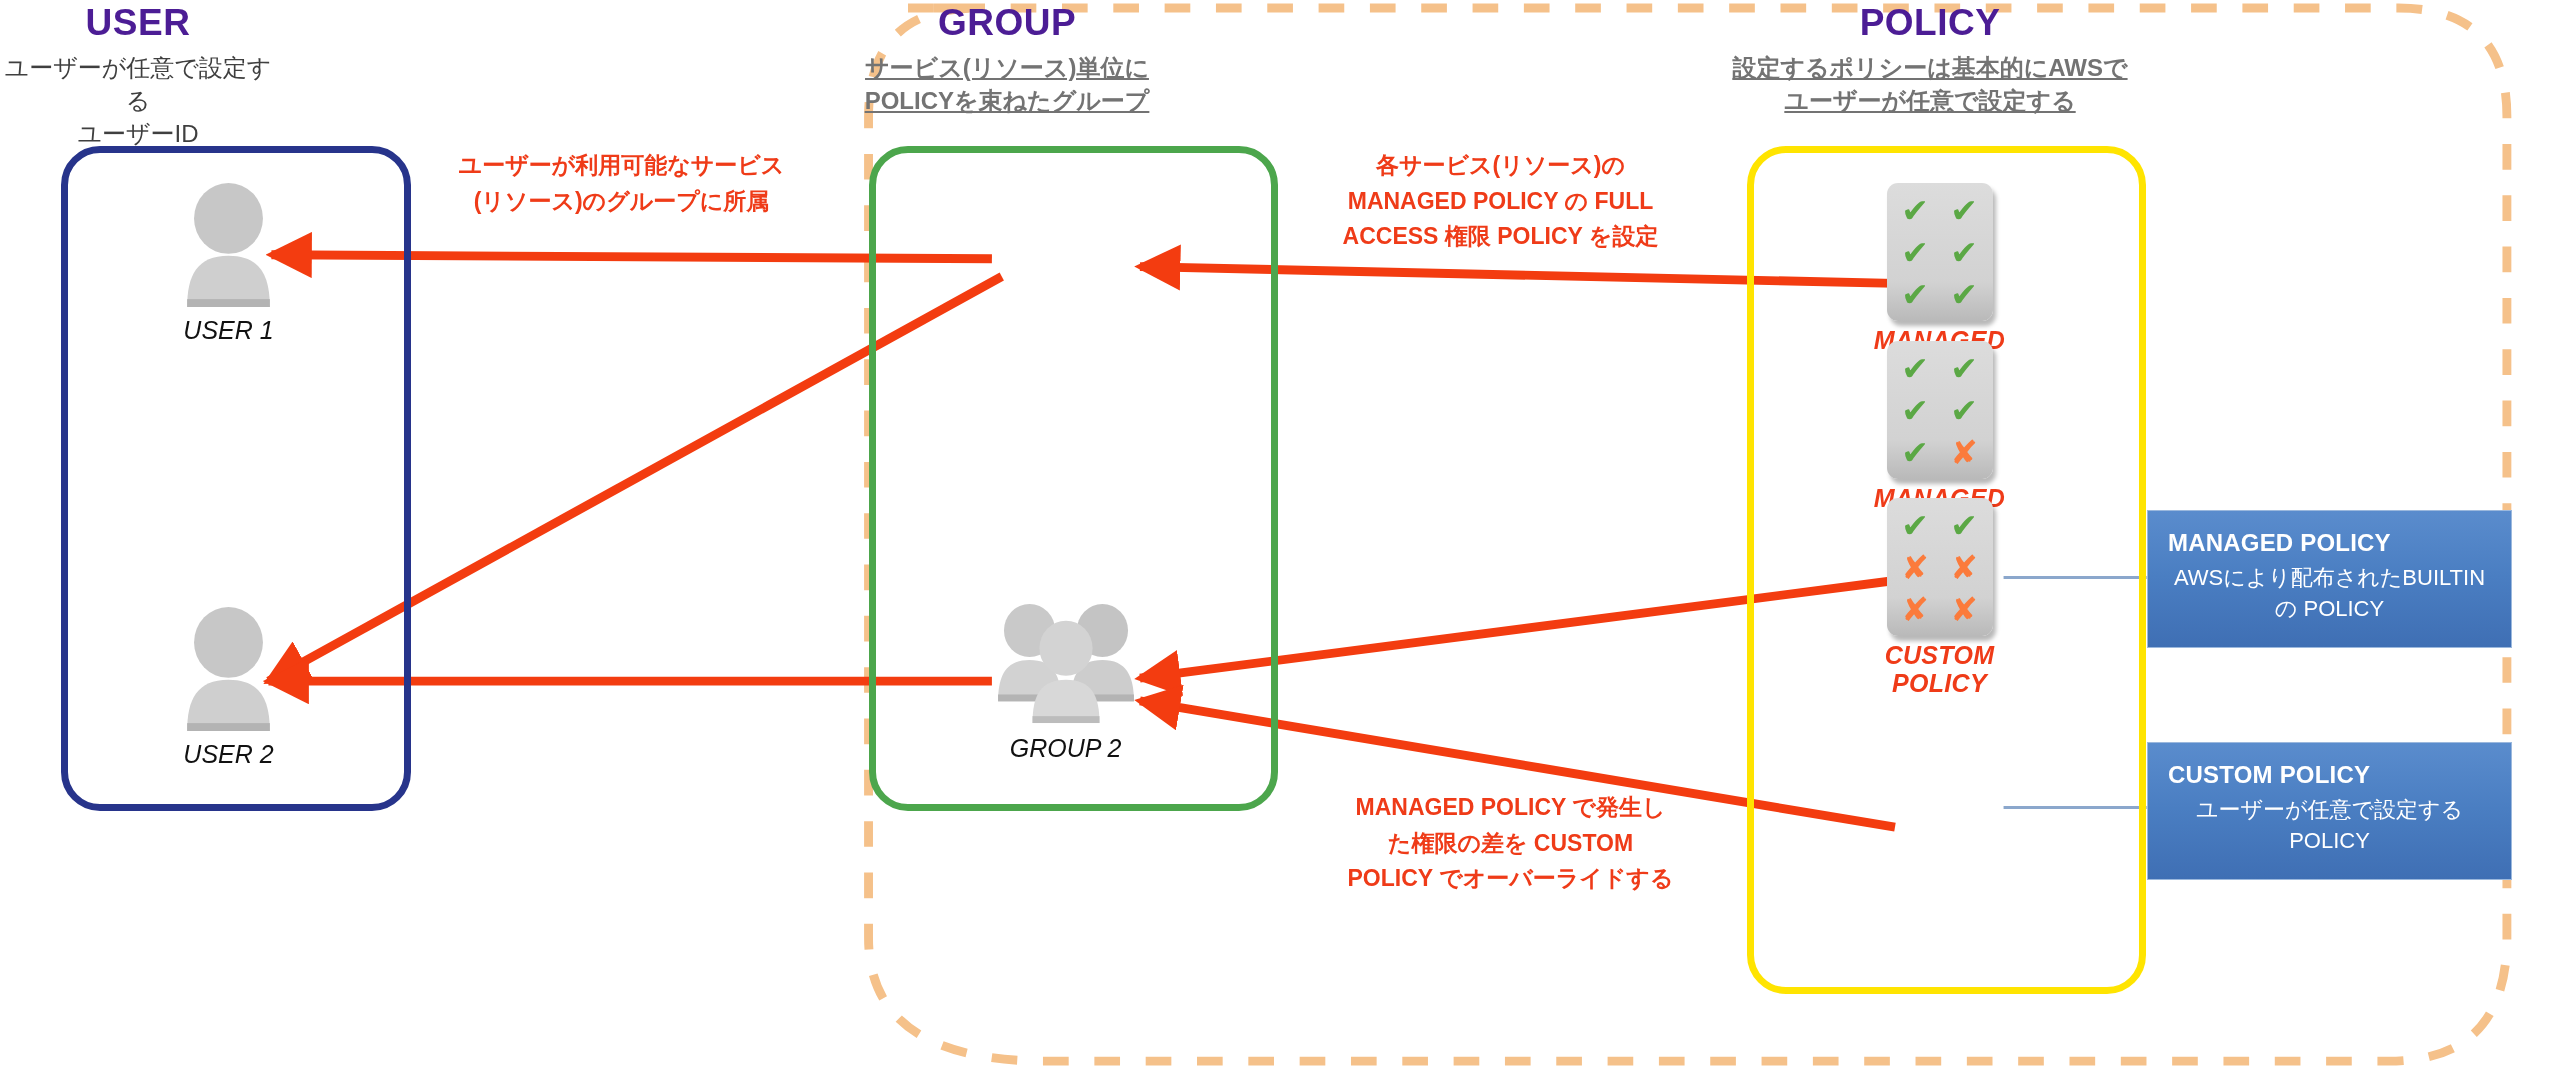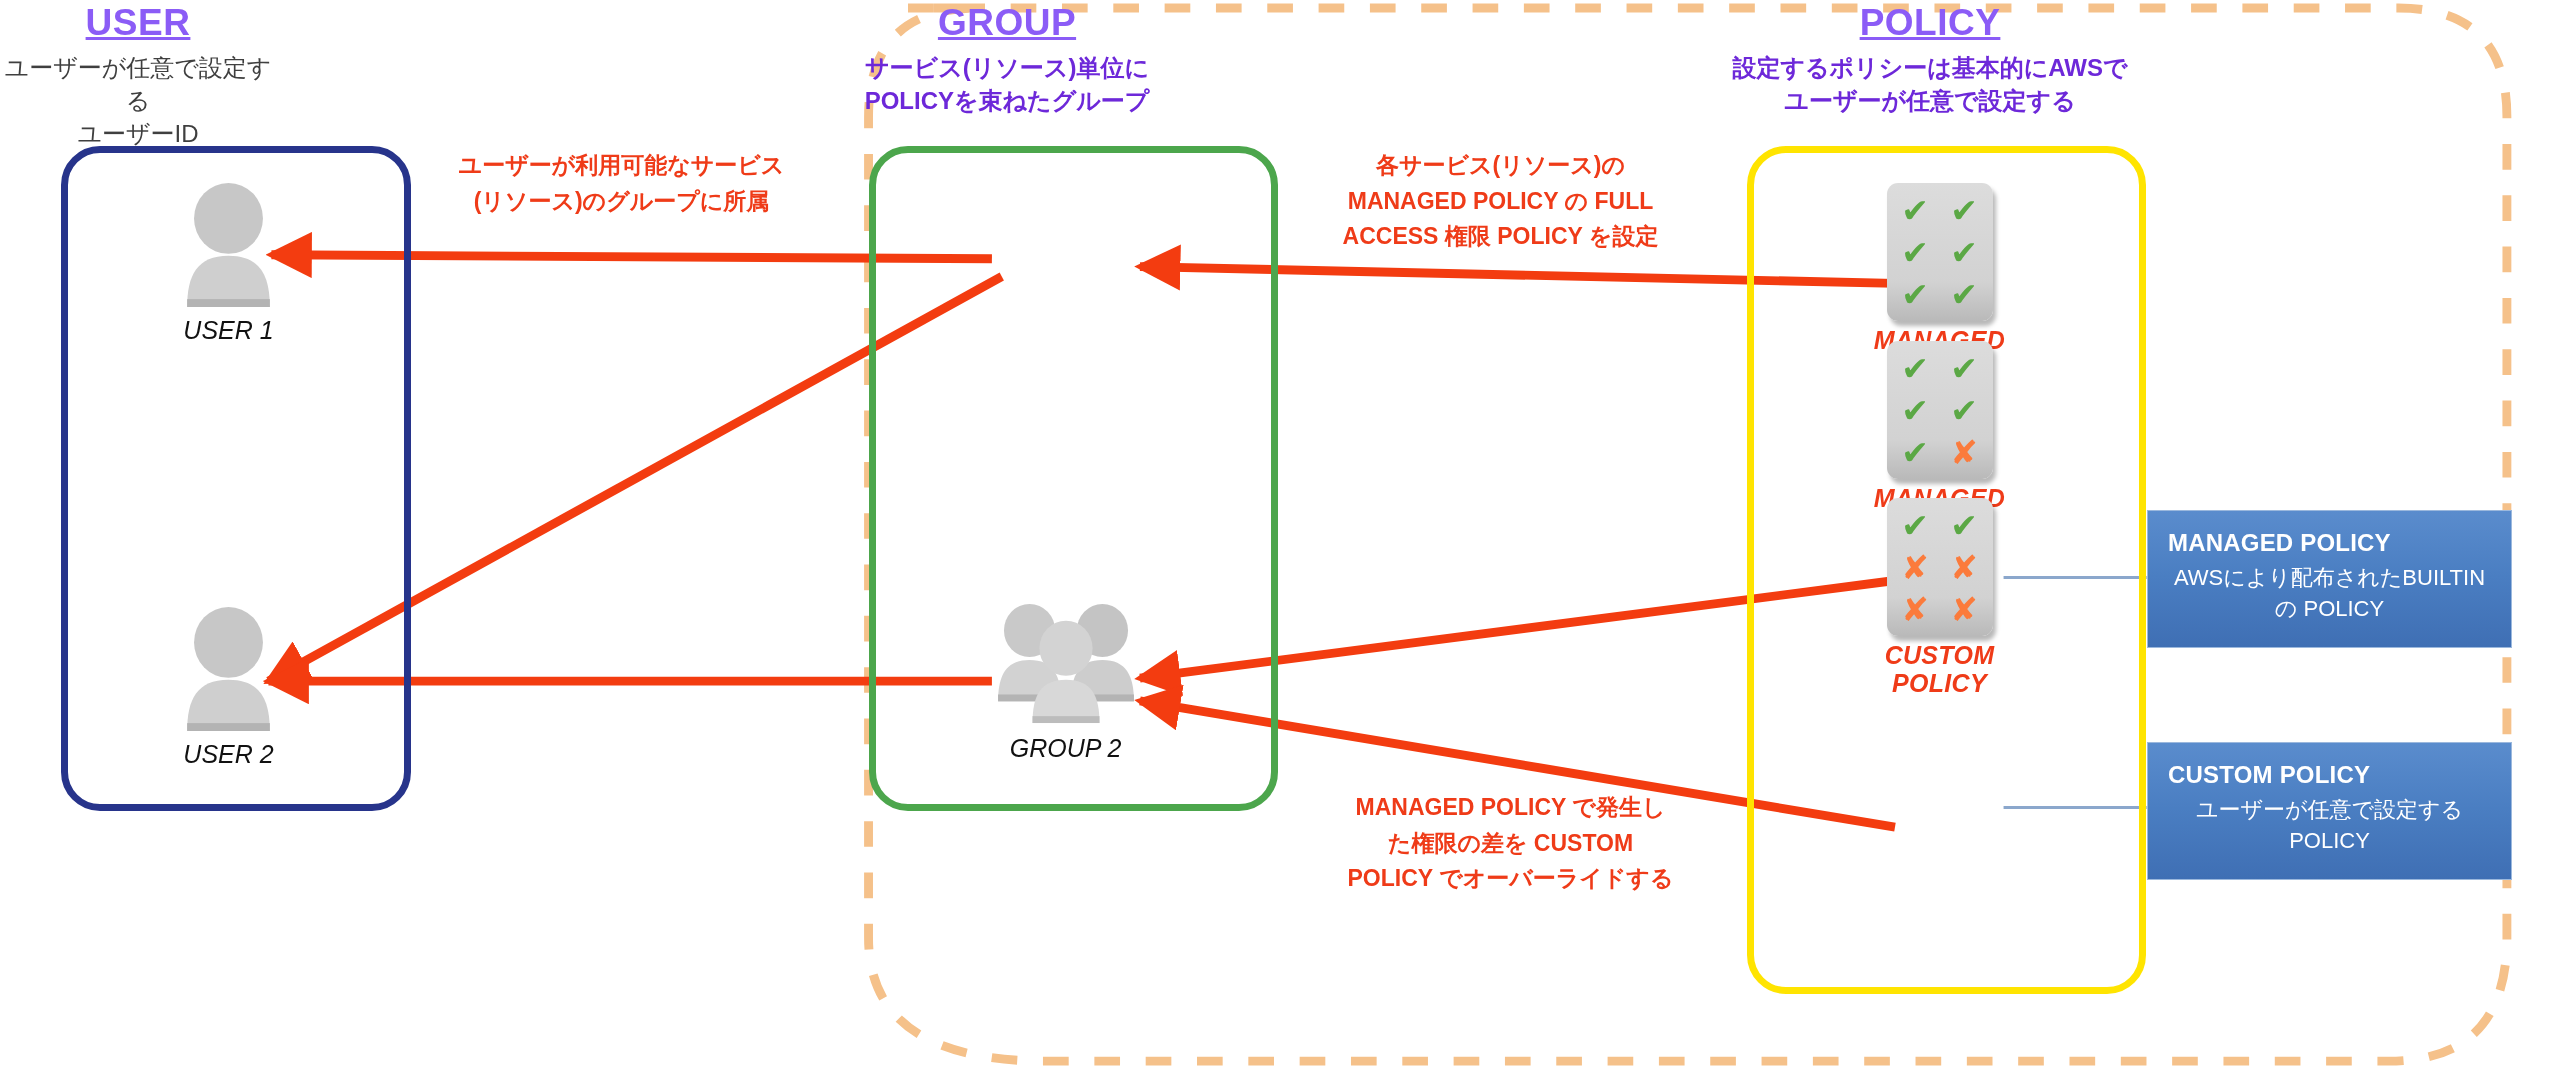--- a/index.html
+++ b/index.html
@@ -6,24 +6,24 @@
   body{width:2576px;height:1083px;position:relative;overflow:hidden;
        font-family:"Liberation Sans","DejaVu Sans",sans-serif;}
 
   #stage{position:absolute;left:0;top:0;width:2576px;height:1083px;}
 
   .svg-layer{position:absolute;left:0;top:0;width:2576px;height:1083px;
              pointer-events:none;}
 
   
   .col-head{position:absolute;text-align:center;}
-  .col-title{font-size:37px;font-weight:bold;color:#8b5cf6;letter-spacing:0.5px;
-             line-height:1.05;text-decoration:underline;}
+  .col-title{font-size:37px;font-weight:bold;color:#4c1d95;letter-spacing:0.5px;
+             line-height:1.05;}
   .col-sub{font-size:24px;color:#3f3f3f;line-height:1.38;margin-top:8px;}
-  .col-sub.red{color:#6d28d9;font-weight:bold;}
+  .col-sub.red{color:#737373;font-weight:bold;text-decoration:underline;}
 
   
   .entity-box{position:absolute;border-radius:39px;background:transparent;}
   .box-user  {border:7px solid #27348b;}
   .box-group {border:7px solid #4ca64c;}
   .box-policy{border:7px solid #ffe400;}
 
   
   .node{position:absolute;text-align:center;}
   .node-cap{font-size:25px;color:#111;margin-top:6px;line-height:1.1;font-style:italic;}

